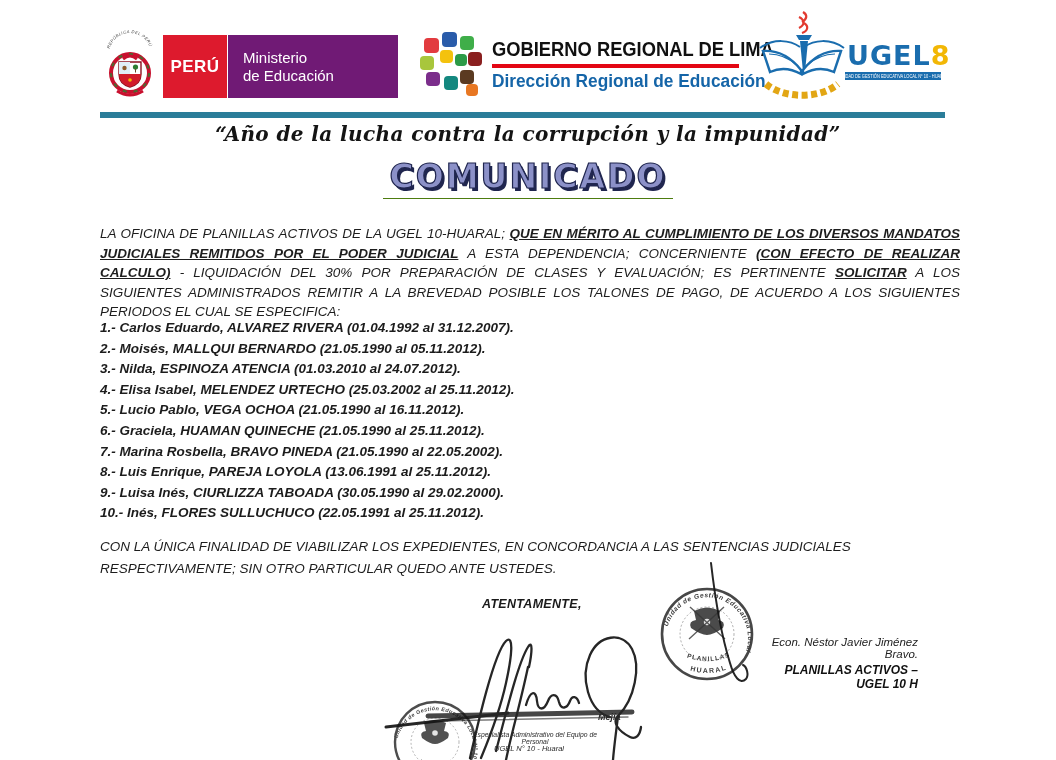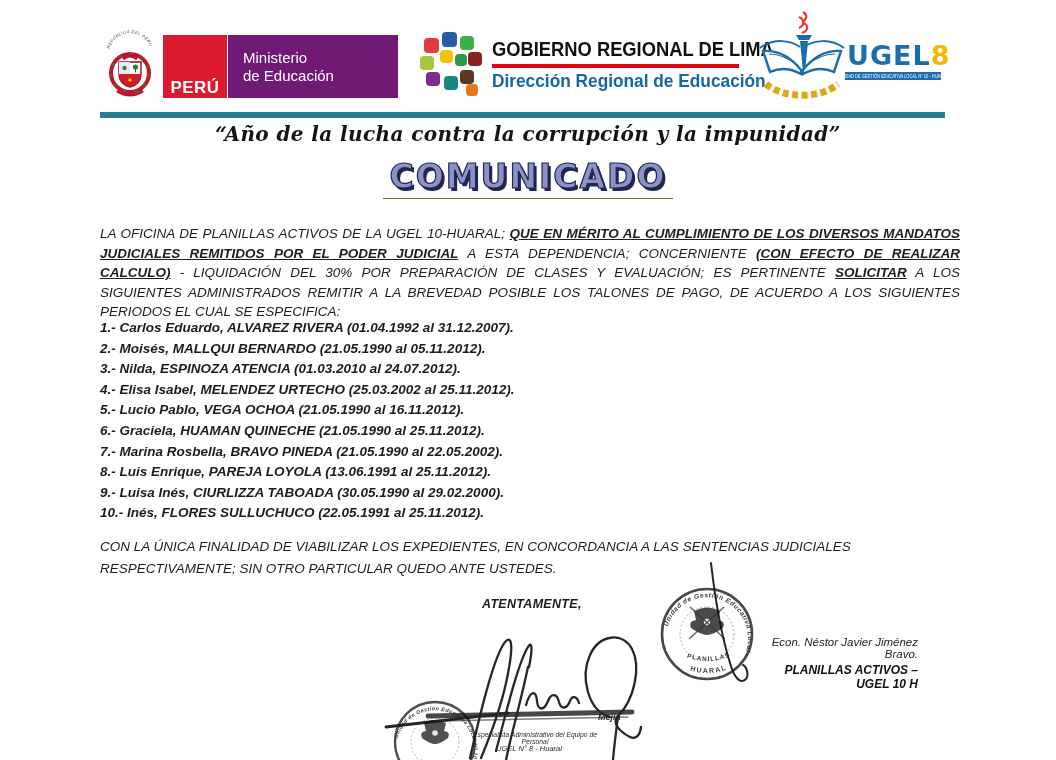--- a/index.html
+++ b/index.html
@@ -2,21 +2,21 @@
 <html><head>
 <meta charset="utf-8">
 <style>
   html,body{margin:0;padding:0;background:#fff;}
   .page{position:relative;width:1056px;height:760px;background:#ffffff;overflow:hidden;
         font-family:"Liberation Sans",sans-serif;}
 
   
   .coat-arms{position:absolute;left:103px;top:28px;}
   .peru-box{position:absolute;left:163px;top:35px;width:64px;height:63px;background:#dd1a2d;
-            color:#fff;display:flex;align-items:flex-end;justify-content:center;
+            color:#fff;display:flex;align-items:center;justify-content:center;
             font-weight:700;font-size:17px;letter-spacing:.5px;}
   .ministry-box{position:absolute;left:228px;top:35px;width:170px;height:63px;background:#701a75;
             color:#fff;font-size:15px;line-height:18px;display:flex;flex-direction:column;
             justify-content:center;padding-left:15px;box-sizing:border-box;font-weight:400;}
   .gr-logo{position:absolute;left:420px;top:32px;}
   .gr-text{position:absolute;left:492px;top:38px;}
   .gr-title{font-weight:800;font-size:19.5px;color:#101010;white-space:nowrap;
             transform:scaleX(.94);transform-origin:left;font-family:"Liberation Sans",sans-serif;}
   .gr-redline{width:247px;height:4px;background:#e30613;margin:3px 0 3px 0;}
   .gr-sub{font-weight:700;font-size:18px;color:#1565a8;white-space:nowrap;
@@ -209,20 +209,20 @@
       <path d="M 240,161 C 238,178 236,192 235,205"></path>
       <path d="M 50,161 L 254,157" stroke-width="5" opacity=".85"></path>
       <path d="M 60,166 L 250,162" stroke-width="1.4" opacity=".6"></path>
       <path d="M 8,172 L 130,158" stroke-width="3"></path>
       <path d="M 333,8 C 336,34 342,76 352,108 C 356,122 362,130 368,124 C 371,120 369,112 365,110" stroke-width="2"></path>
     </g>
   </svg>
 
   <div class="sig-line sig-name">Mejía</div>
   <div class="sig-line sig-role">Especialista Administrativo del Equipo de Personal</div>
-  <div class="sig-line sig-org">UGEL N° 8 - Huaral</div>
+  <div class="sig-line sig-org">UGEL N° 10 - Huaral</div>
 
   <div class="officer">
     <div class="officer-name">Econ. Néstor Javier Jiménez Bravo.</div>
     <div class="officer-role">PLANILLAS ACTIVOS – UGEL 10 H</div>
   </div>
 
 </div>
 
 </body></html>

